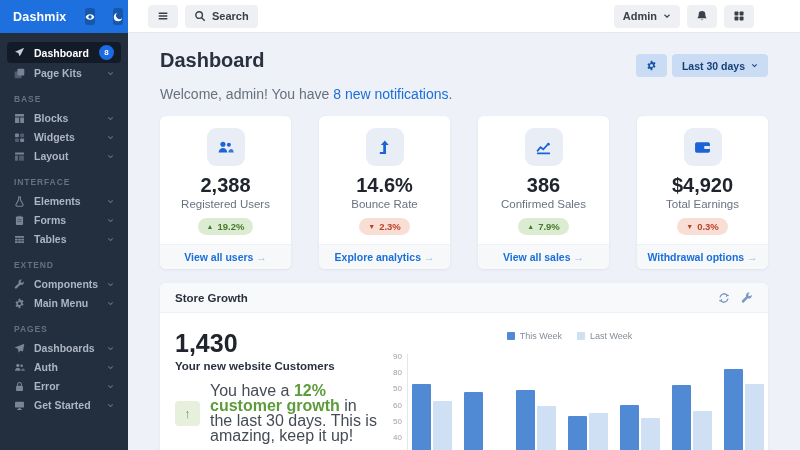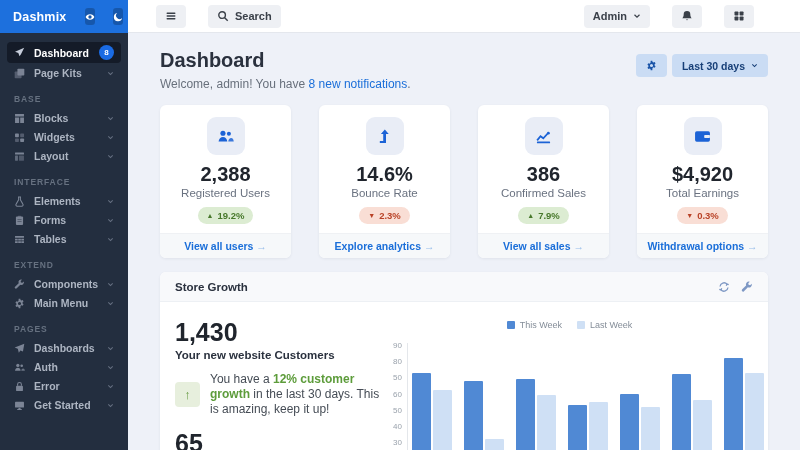--- a/index.html
+++ b/index.html
@@ -19,31 +19,31 @@
   .nav-item.active { background:#141b28; color:#fff; }
   .nicon { width:11px; height:11px; color:#7b8495; flex-shrink:0; }
   .nicon svg { width:11px; height:11px; }
   .nav-item.active .nicon { color:#c6cddb; }
   .nav-chev { margin-left:auto; color:#667082; }
   .nav-chev svg { width:7px; height:7px; }
   .nav-badge { margin-left:auto; background:#1a6be4; color:#fff; font-size:8px; font-weight:bold; min-width:15px; height:15px; border-radius:8px; display:flex; align-items:center; justify-content:center; padding:0 4px; }
 
   
   .main { flex:1; display:flex; flex-direction:column; min-width:0; }
-  .topbar { height:33px; background:#fff; border-bottom:1px solid #e4e7ed; display:flex; align-items:center; padding:0 46px 0 28px; gap:22px; flex-shrink:0; }
+  .topbar { height:33px; background:#fff; border-bottom:1px solid #e4e7ed; display:flex; align-items:center; padding:0 46px 0 20px; gap:7px; flex-shrink:0; }
   .tbtn { height:23px; background:#eef0f4; border:none; border-radius:4px; color:#3a4049; display:flex; align-items:center; justify-content:center; font-family:inherit; font-size:11px; font-weight:bold; gap:6px; padding:0 9px; cursor:pointer; }
   .tbtn svg { width:12px; height:12px; }
   .tbtn .chev svg { width:8px; height:8px; }
   .spacer { flex:1; }
 
   .content { flex:1; padding:0 32px; overflow:hidden; position:relative; }
 
   .hero { padding-top:16px; position:relative; }
   .hero-title { font-size:20px; font-weight:bold; color:#2a313e; }
-  .hero-sub { margin-top:5px; font-size:12px; color:#68707c; }
+  .hero-sub { margin-top:14px; font-size:14px; color:#68707c; }
   .hero-sub a { color:#1a6ed9; text-decoration:none; cursor:pointer; }
   .hero-actions { position:absolute; right:0; top:21px; display:flex; gap:5px; }
   .lbtn { height:23px; background:#cadcf4; border:none; border-radius:4px; color:#173f77; font-family:inherit; font-size:10.5px; font-weight:bold; display:flex; align-items:center; gap:6px; padding:0 10px; cursor:pointer; }
   .lbtn svg { width:11px; height:11px; color:#1a54a8; }
   .lbtn .chev svg { width:7px; height:7px; color:#173f77; }
 
   
   .stats { display:grid; grid-template-columns:repeat(4,1fr); gap:28px; margin-top:14px; }
   .scard { background:#fff; border-radius:6px; box-shadow:0 1px 3px rgba(30,40,60,.07); text-align:center; overflow:hidden; }
   .scard-body { padding:12px 8px 9px; }
@@ -64,21 +64,21 @@
   .block-title { font-size:11.5px; font-weight:bold; color:#2a313e; flex:1; }
   .block-tools { display:flex; gap:11px; color:#7e98c4; }
   .block-tools .tool { cursor:pointer; }
   .block-tools svg { width:12px; height:12px; }
   .block-body { display:flex; padding:16px 15px 0; }
   .left-col { width:205px; flex-shrink:0; }
   .big-num { font-size:25px; font-weight:bold; color:#20252d; }
   .cust-label { font-size:11.5px; font-weight:bold; color:#2a313e; margin-top:2px; }
   .galert { display:flex; gap:10px; margin-top:11px; align-items:center; }
   .galert-icon { width:25px; height:25px; background:#e7efdd; border-radius:4px; color:#679a43; display:flex; align-items:center; justify-content:center; font-size:13px; font-weight:bold; flex-shrink:0; }
-  .galert-text { font-size:12px; line-height:15px; color:#454c55; width:176px; }
+  .galert-text { font-size:16px; line-height:15px; color:#454c55; width:176px; }
   .galert-text b { color:#5d9c3b; }
   .num65 { margin-top:12px; }
 
   
   .chart { flex:1; position:relative; padding-left:6px; min-width:0; }
   .legend { display:flex; justify-content:center; gap:15px; padding-top:2px; }
   .leg-item { display:flex; align-items:center; gap:5px; font-size:9px; color:#858e99; }
   .leg-swatch { width:8px; height:8px; border-radius:1px; }
   .plot { position:relative; margin-top:9px; height:260px; }
   .ytick { position:absolute; left:0; width:16px; text-align:right; font-size:8px; color:#9aa2ac; }

